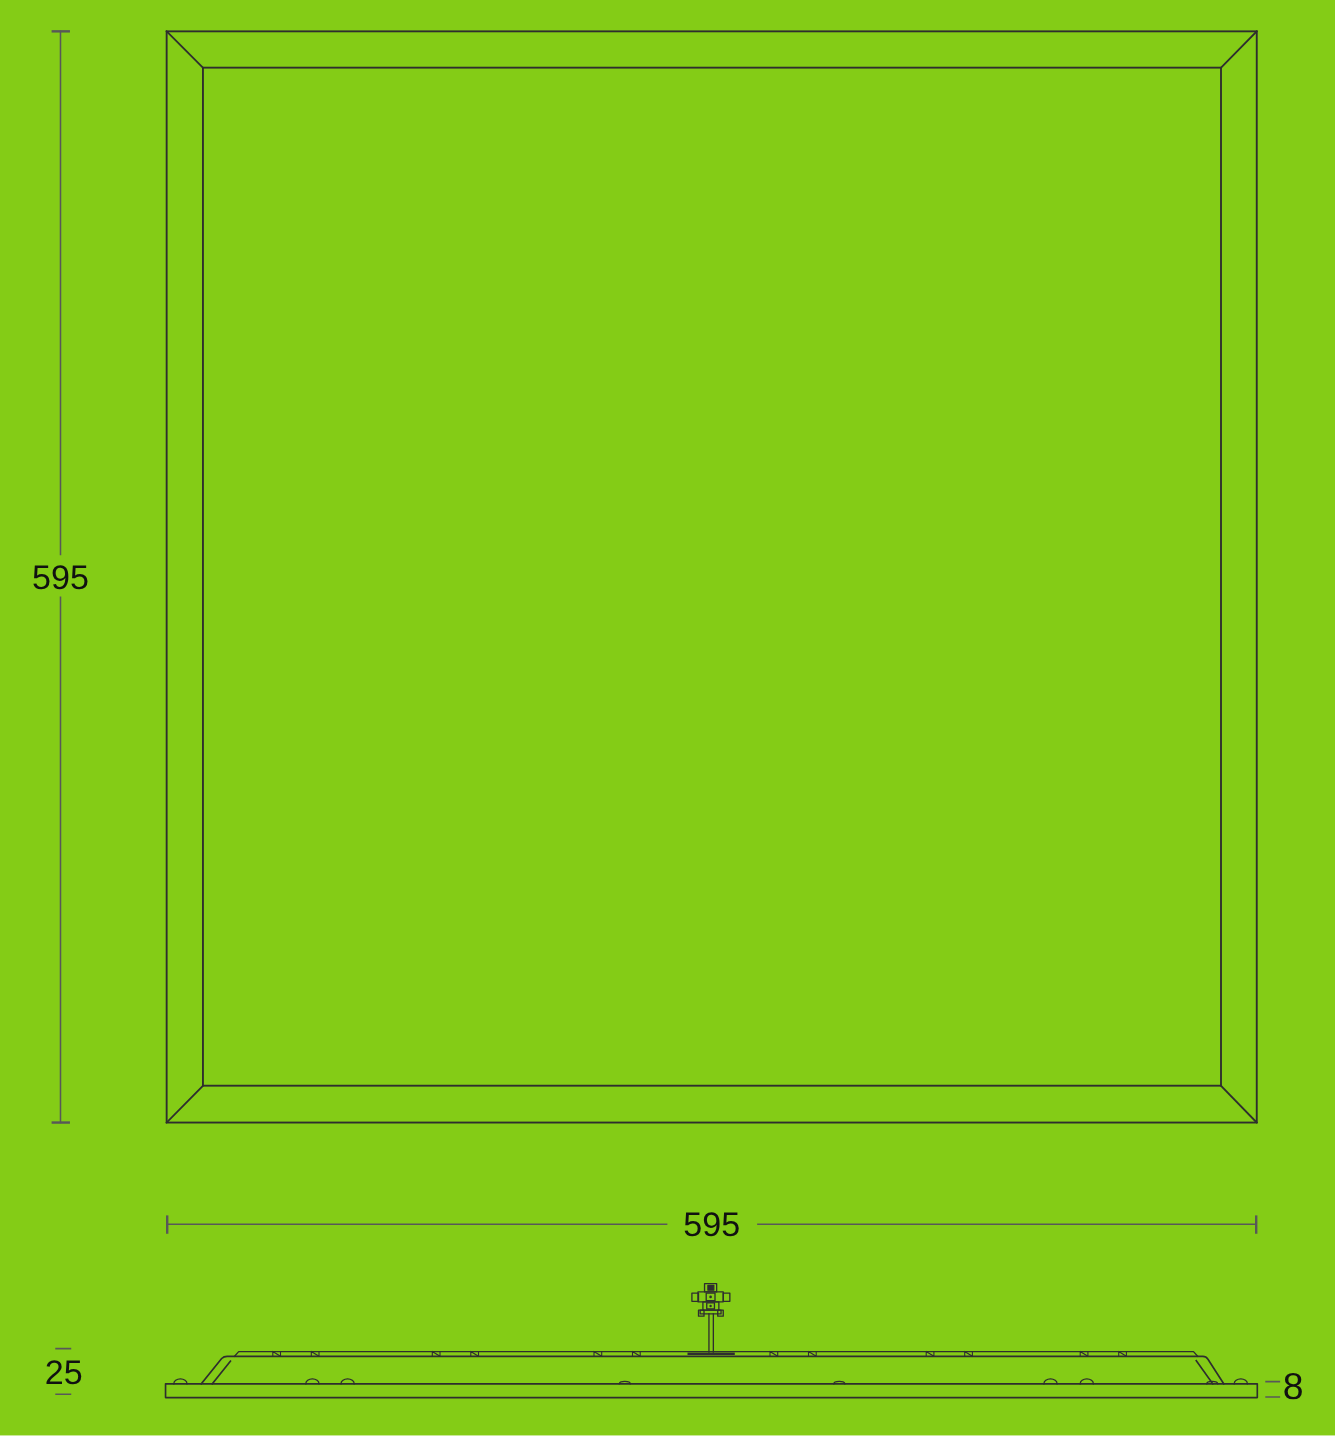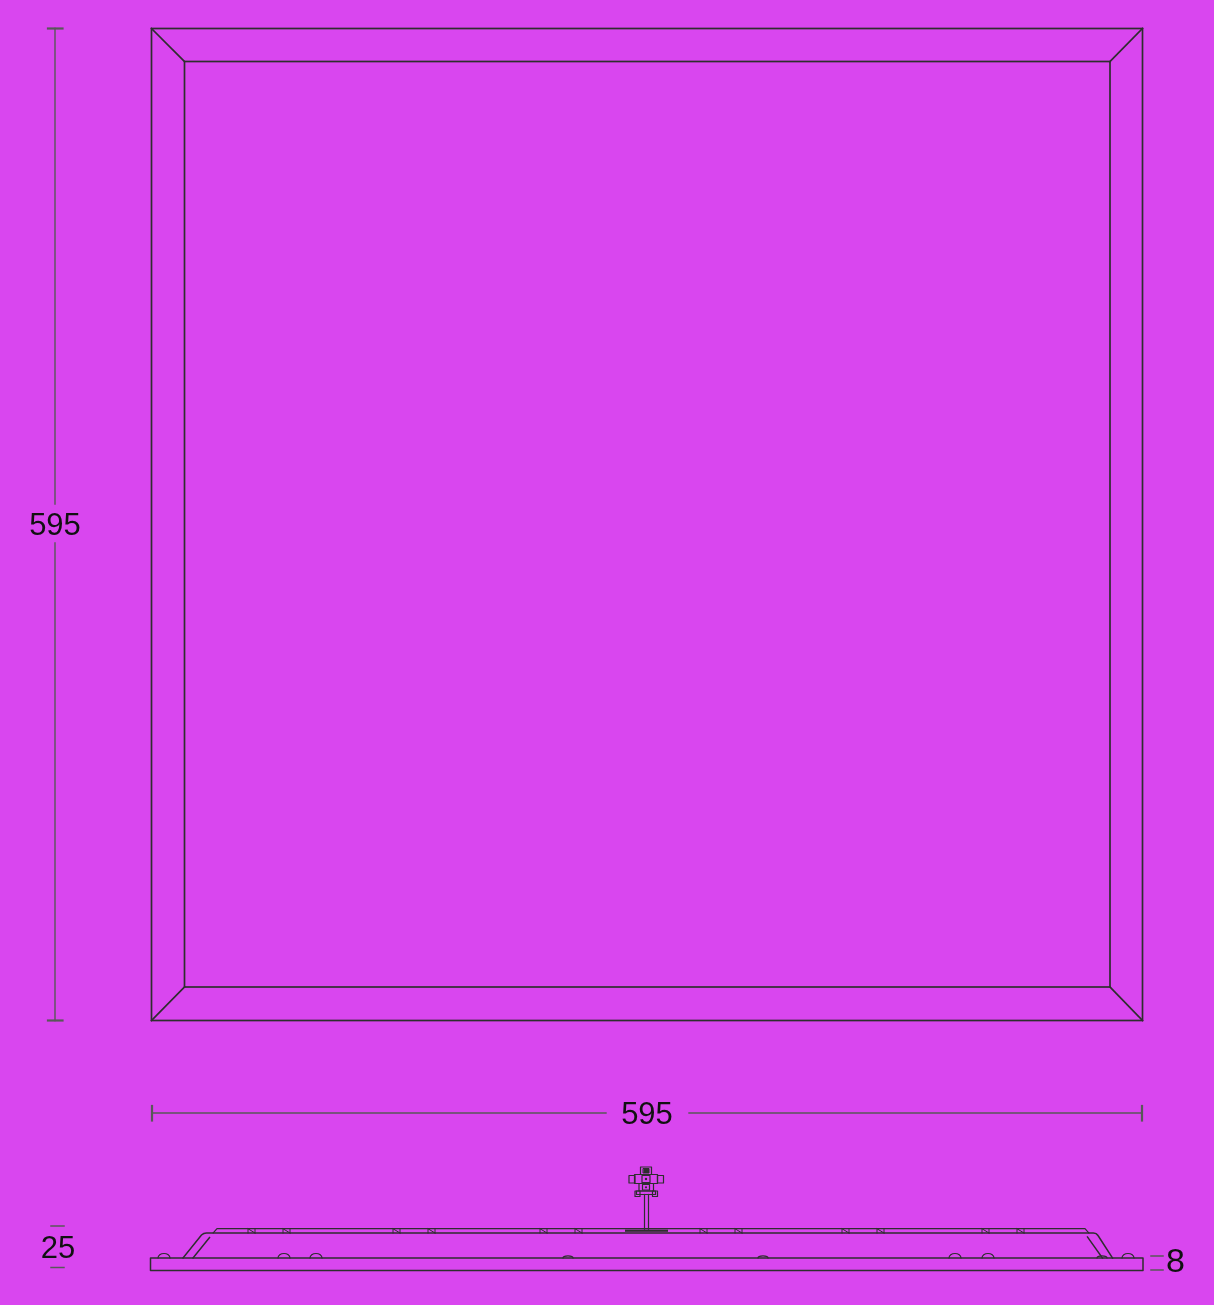--- a/index.html
+++ b/index.html
@@ -4,21 +4,21 @@
 <style>
   html, body {
     margin: 0;
     padding: 0;
     background: #ffffff;
   }
   .canvas {
     position: relative;
     width: 1214px;
     height: 1305px;
-    background: #d946ef;
+    background: #84cc16;
     font-family: "Liberation Sans", sans-serif;
   }
   svg { display: block; }
   text {
     font-family: "Liberation Sans", sans-serif;
     font-weight: 400;
   }
 </style>
 </head>
 <body>

